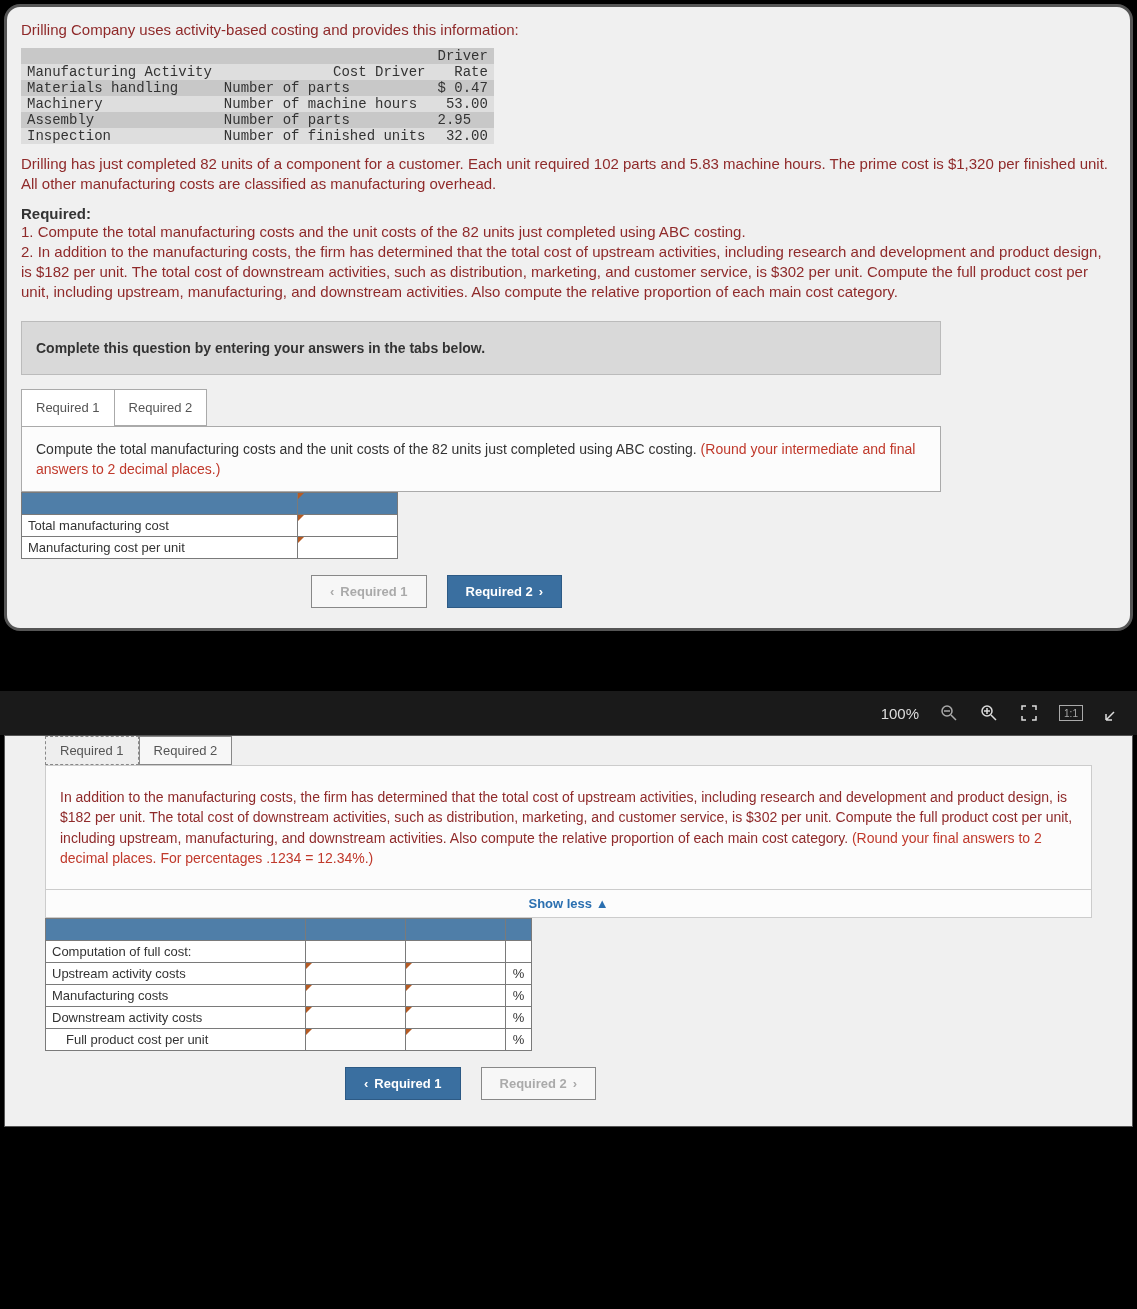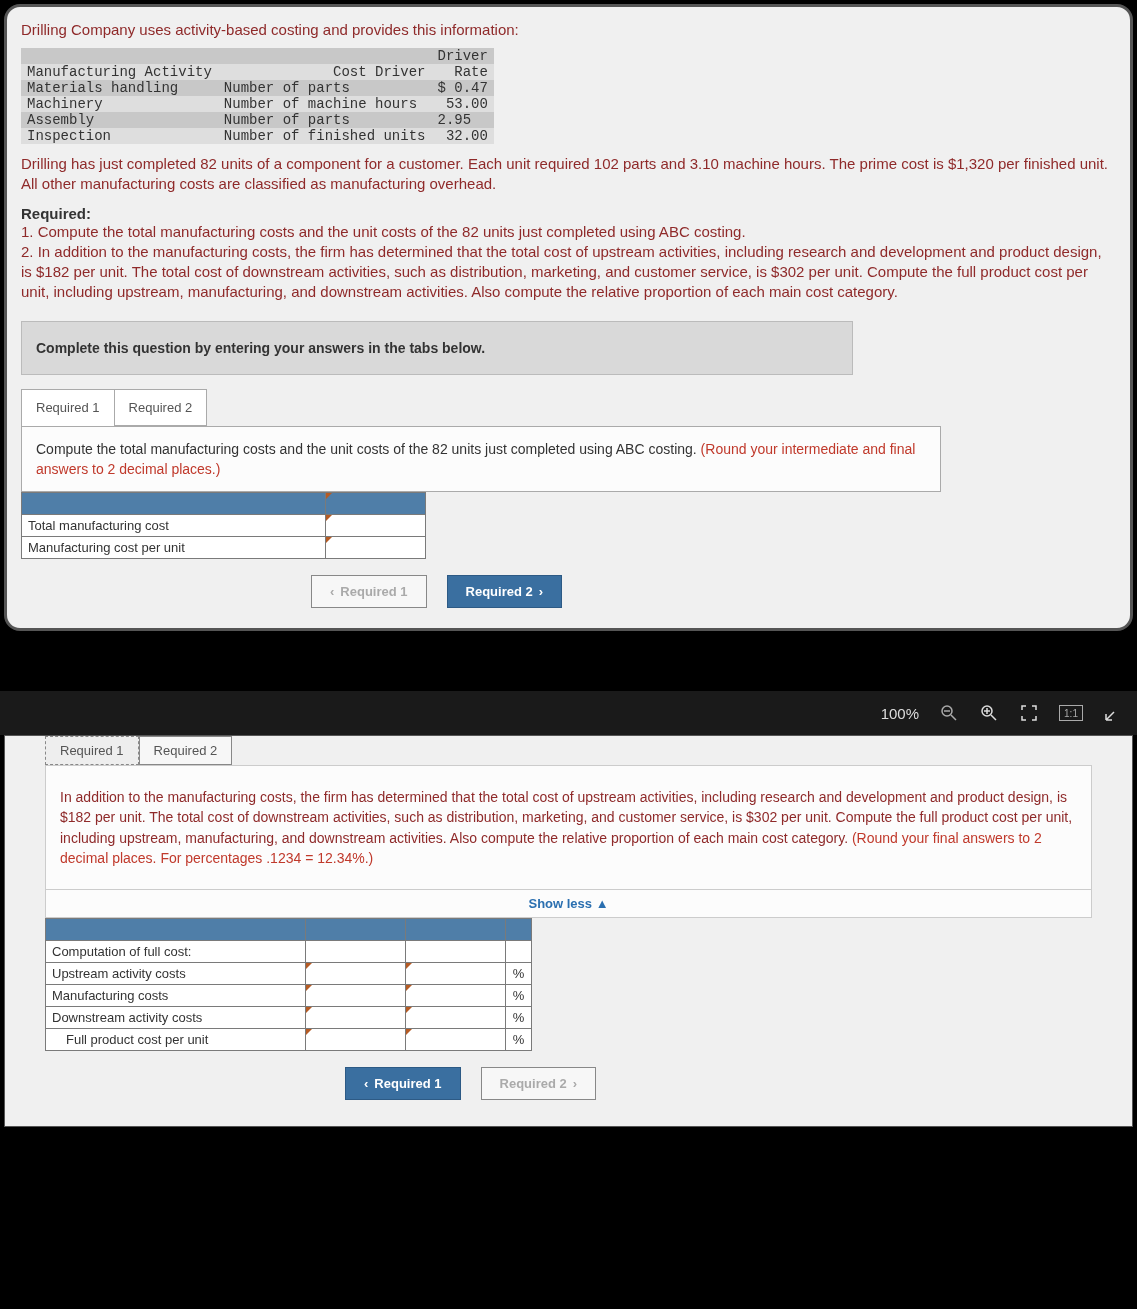--- a/index.html
+++ b/index.html
@@ -6,32 +6,32 @@
 body{background:#000;font-family:Arial,Helvetica,sans-serif;font-size:14px;color:#333;width:1137px}
 .panel1{background:#f0f0f0;border:3px solid #555;border-radius:16px;margin:4px;padding:14px 14px 20px}
 .intro{color:#8f2a2a;font-size:15px;margin-bottom:10px}
 .datatable{font-family:"Courier New",monospace;font-size:14px;color:#333;margin:4px 0 10px;border-collapse:collapse}
 .datatable td{padding:0 6px;white-space:pre}
 .datatable .hdr td{background:#c8c8c8}
 .datatable tr:nth-child(even) td{background:#dedede}
 .datatable tr:nth-child(odd) td{background:#c8c8c8}
 .para{color:#8f2a2a;font-size:15px;line-height:1.35;margin-top:8px}
 .req-hdr{color:#333;font-weight:bold;margin-top:10px;font-size:15px}
-.gray-band{background:#d9d9d9;border:1px solid #bbb;padding:18px 14px;margin:18px 0 0;font-weight:bold;color:#333;width:832px}
+.gray-band{background:#d9d9d9;border:1px solid #bbb;padding:18px 14px;margin:18px 0 0;font-weight:bold;color:#333;width:920px}
 .tabs{display:flex;margin-top:14px}
 .tab{border:1px solid #aaa;background:#fff;padding:10px 14px;font-size:13px;color:#555;cursor:pointer}
 .tab+.tab{margin-left:-1px}
 .tab.active{background:#fff;border-bottom:0;position:relative;z-index:2}
 .prompt-box{border:1px solid #aaa;background:#fcfcfc;padding:12px 14px;width:920px;line-height:1.45}
 .prompt-box .black{color:#333}
 .prompt-box .red{color:#c0392b}
 .ans-table{border-collapse:collapse;margin-top:0}
 .ans-table td{border:1px solid #7a7a7a;height:22px;font-size:13px;padding:2px 6px}
 .ans-table .topfill td{background:#4f7ea8;height:22px}
-.ans-table .label{width:304px;background:#fff}
+.ans-table .label{width:276px;background:#fff}
 .ans-table .inp{width:100px;background:#fff;position:relative}
 .ans-table .inp::before{content:"";position:absolute;left:0;top:0;width:0;height:0;border-top:6px solid #b55b24;border-right:6px solid transparent}
 .nav-btns{display:flex;gap:20px;margin-top:16px;margin-left:290px}
 .nav-btn{border:1px solid #888;background:#f7f7f7;padding:8px 18px;font-size:13px;display:flex;align-items:center;gap:6px;color:#5a7a9a;font-weight:bold}
 .nav-btn.disabled{color:#aaa}
 .nav-btn.blue{background:#3a6fa0;color:#fff;border:1px solid #2d5a85}
 .toolbar{background:#1a1a1a;height:44px;display:flex;align-items:center;justify-content:flex-end;gap:20px;padding:0 14px;color:#ddd;margin-top:60px}
 .toolbar .zoom{font-size:15px;color:#ddd}
 .toolbar .ticon{width:20px;height:20px;display:flex;align-items:center;justify-content:center;color:#aaa}
 .panel2{background:#f0f0f0;border:1px solid #555;margin:0 4px;padding:0 0 26px}
@@ -85,21 +85,21 @@
           <td style="">2.95</td>
         </tr>
     <tr>
           <td>Inspection</td>
           <td>Number of finished units</td>
           <td style="text-align:right">32.00</td>
         </tr>
   </tbody>
     </table>
 
-  <div class="para">Drilling has just completed 82 units of a component for a customer. Each unit required 102 parts and 3.10 machine hours. The prime cost is $1,320 per finished unit. All other manufacturing costs are classified as manufacturing overhead.</div>
+  <div class="para">Drilling has just completed 82 units of a component for a customer. Each unit required 102 parts and 5.83 machine hours. The prime cost is $1,320 per finished unit. All other manufacturing costs are classified as manufacturing overhead.</div>
   <div class="req-hdr">Required:</div>
   <div class="para" style="margin-top:0">1. Compute the total manufacturing costs and the unit costs of the 82 units just completed using ABC costing.</div>
   <div class="para" style="margin-top:0">2. In addition to the manufacturing costs, the firm has determined that the total cost of upstream activities, including research and development and product design, is $182 per unit. The total cost of downstream activities, such as distribution, marketing, and customer service, is $302 per unit. Compute the full product cost per unit, including upstream, manufacturing, and downstream activities. Also compute the relative proportion of each main cost category.</div>
 
   <div class="gray-band">Complete this question by entering your answers in the tabs below.</div>
 
   <div class="tabs">
     <div class="tab active">Required 1</div>
     <div class="tab">Required 2</div>
   </div>

